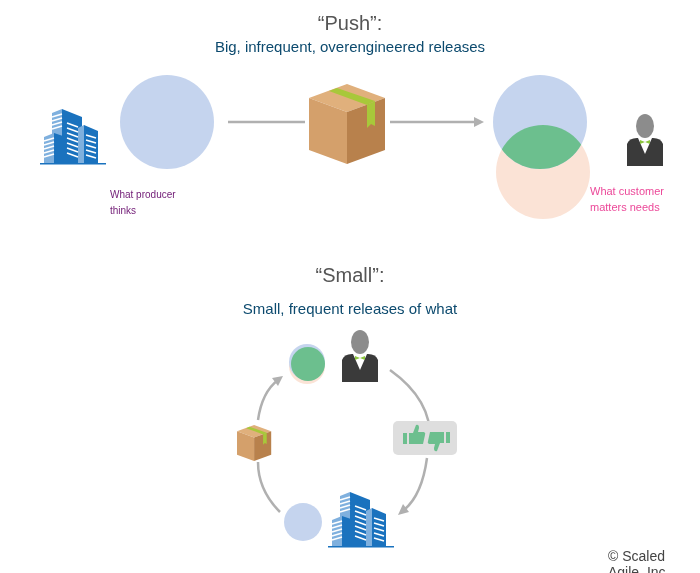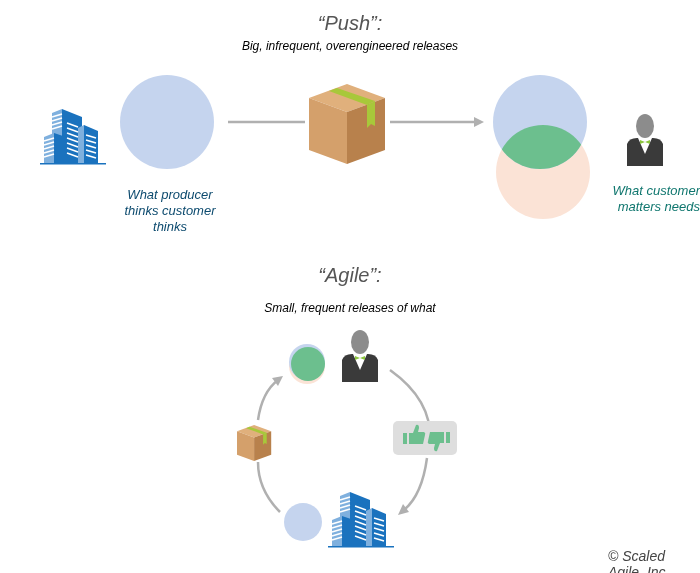--- a/index.html
+++ b/index.html
@@ -1,21 +1,21 @@
 <!DOCTYPE html>
 <html><head>
   <meta charset="utf-8">
   <style>
     html, body { margin: 0; padding: 0; background: #ffffff; }
     body { width: 700px; height: 573px; position: relative; overflow: hidden; font-family: "Liberation Sans", sans-serif; }
-    .abs { position: absolute; font-style: italic; }
+    .abs { position: absolute; }
     .title { color: #555555; font-size: 20px; text-align: center; width: 300px; }
-    .subtitle { color: #000000; font-size: 12px; text-align: center; line-height: 17px; }
-    .label-blue { color: #0c4a6e; font-size: 13px; text-align: center; line-height: 16px; }
-    .label-orange { color: #0f766e; font-size: 13px; text-align: right; line-height: 16px; }
+    .subtitle { color: #0c4a6e; font-size: 15px; text-align: center; line-height: 17px; }
+    .label-blue { color: #701a75; font-size: 10px; line-height: 16px; }
+    .label-orange { color: #ec4899; font-size: 11px; text-align: left; line-height: 16px; }
     .copyright { color: #444; font-size: 14px; }
     svg.overlay { position: absolute; left: 0; top: 0; }
   </style>
 </head>
 <body>
 
 <div class="abs title" style="left:200px; top:12px;">“Push”:</div>
 <div class="abs subtitle" style="left:180px; top:38px; width:340px;">Big, infrequent, overengineered releases</div>
 
 <svg class="overlay" width="700" height="573" viewBox="0 0 700 573">
@@ -118,27 +118,26 @@
 
   <use href="#box" x="237" y="425" transform="translate(237,425) scale(0.45) translate(-237,-425)"></use>
 
   <circle cx="303" cy="522" r="19" fill="#c5d4ee"></circle>
 
   <use href="#building" x="328" y="486"></use>
 </svg>
 
 <div class="abs label-blue" style="left:110px; top:187px; width:120px;">
   <div>What producer</div>
-  <div>thinks customer</div>
   <div>thinks</div>
 </div>
 
 <div class="abs label-orange" style="left:590px; top:183px; width:110px;">
   <div>What customer</div>
   <div>matters needs</div>
 </div>
 
-<div class="abs title" style="left:200px; top:264px;">“Agile”:</div>
+<div class="abs title" style="left:200px; top:264px;">“Small”:</div>
 <div class="abs subtitle" style="left:200px; top:288px; width:300px;margin-top:12px;">
   <div>Small, frequent releases of what</div>
 </div>
 
 <div class="abs copyright" style="left:608px; top:548px;">© Scaled Agile, Inc</div>
 
 </body></html>

